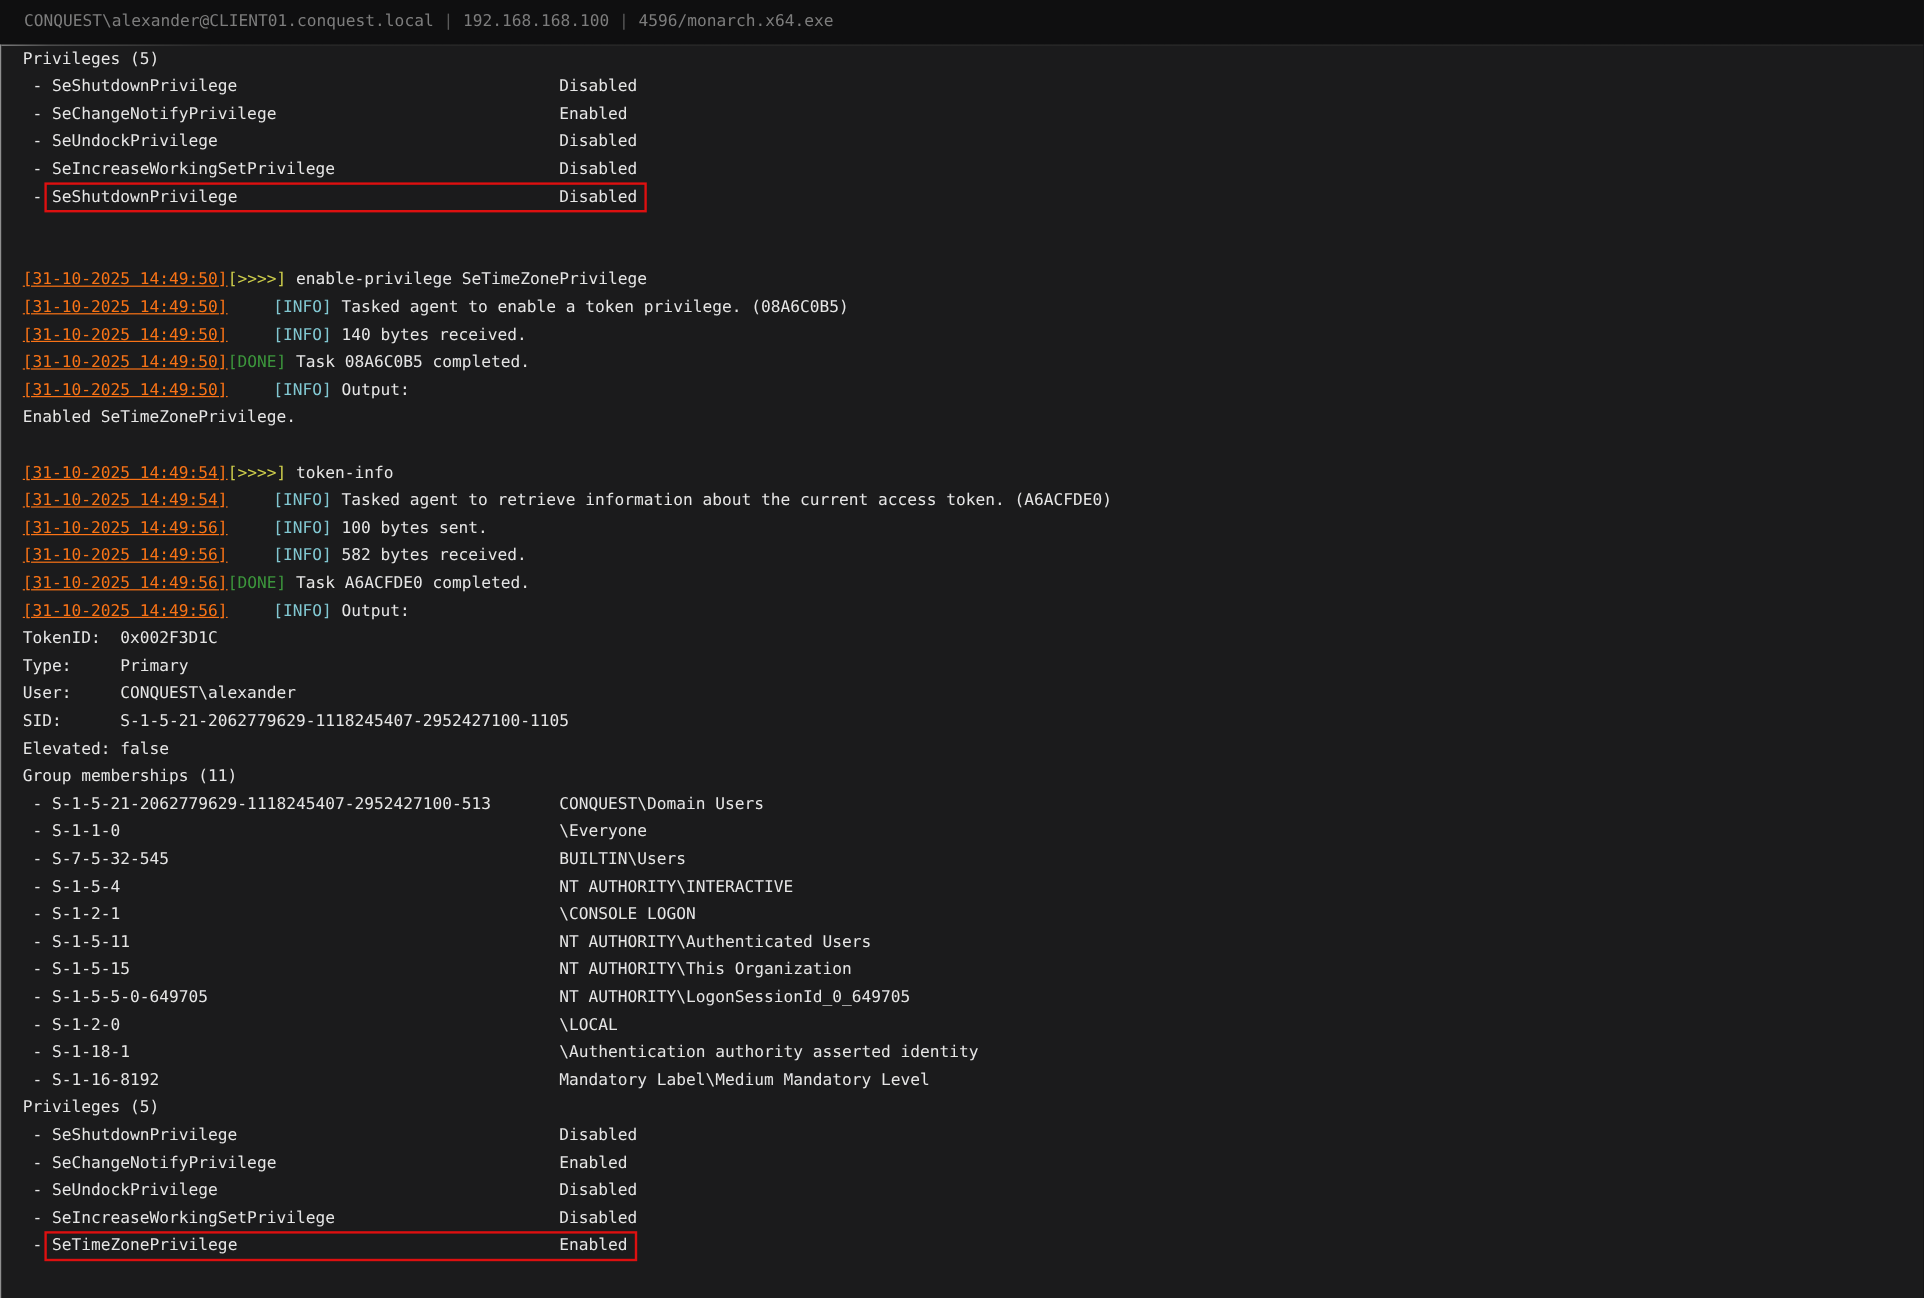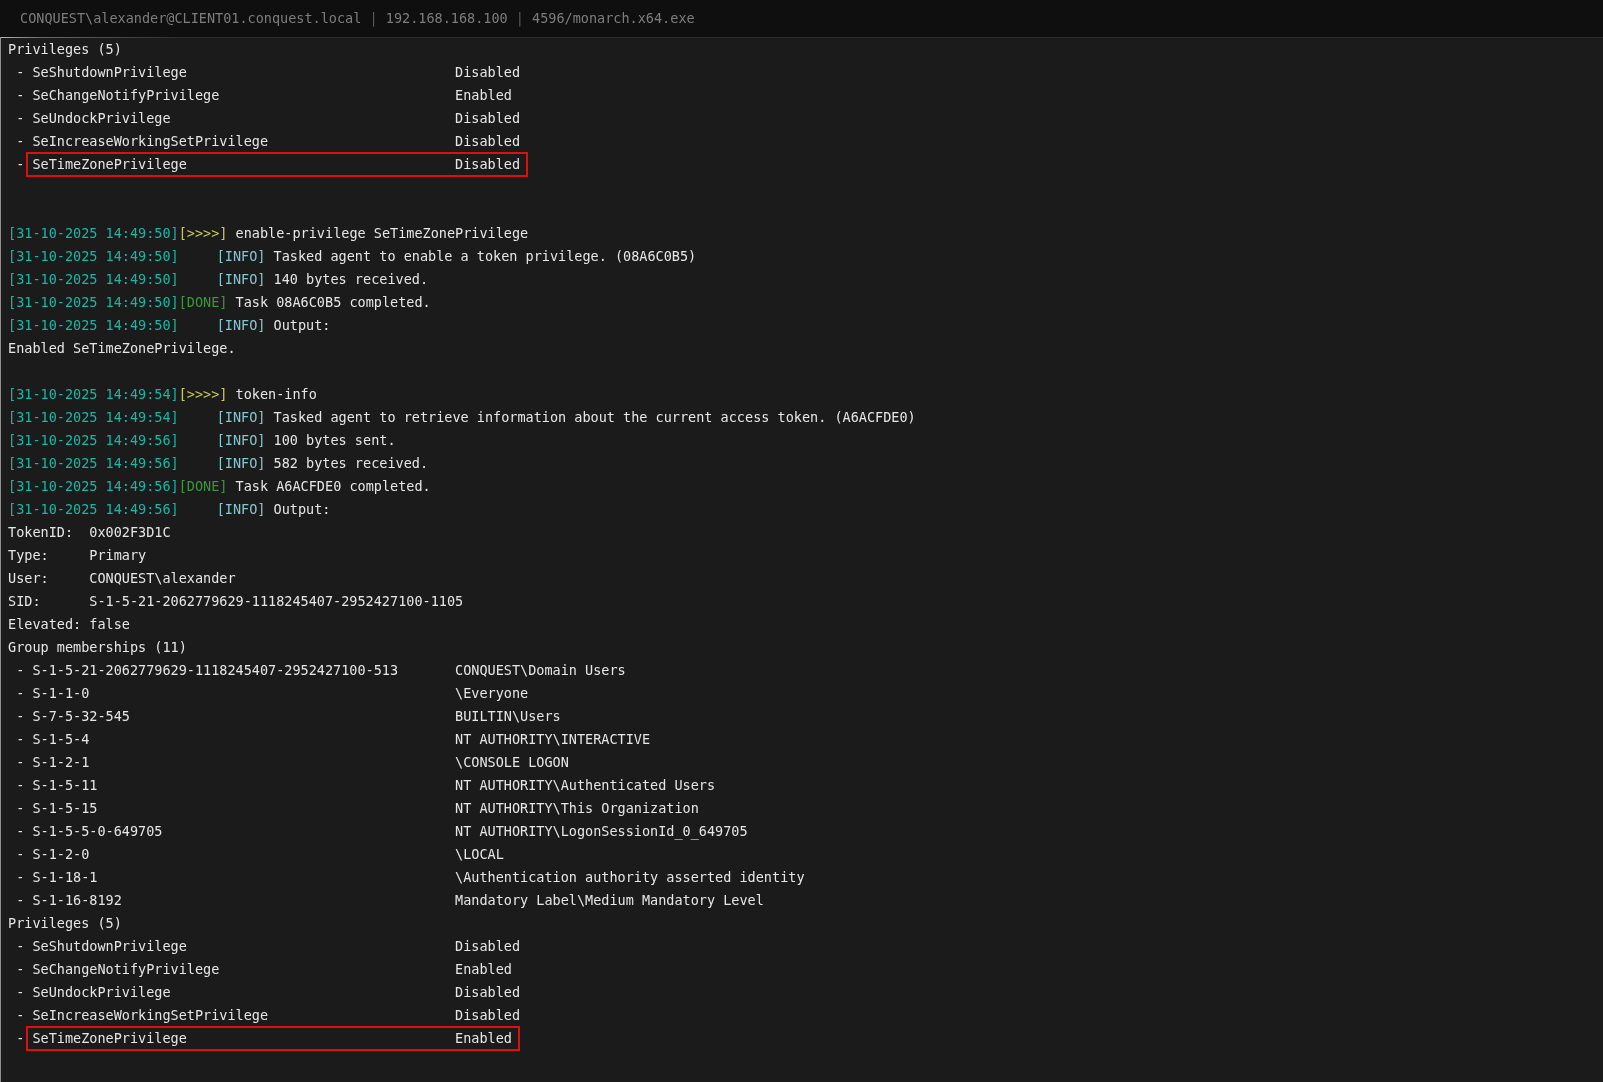--- a/index.html
+++ b/index.html
@@ -4,28 +4,28 @@
 <style>
   html,body{margin:0;padding:0;background:#141414;}
   body{width:1603px;height:1082px;overflow:hidden;font-family:"DejaVu Sans Mono",monospace;}
   .topbar{
     height:37px;background:#0f0f10;color:#7d7d7d;font-size:13.5px;line-height:37px;
     padding-left:20px;box-sizing:border-box;white-space:pre;
   }
   .sep{white-space:pre;color:#5a5a5a;}
   .terminal{
     position:relative;height:1045px;background:#1b1b1c;box-sizing:border-box;
-    border-left:1px solid #8f8f8f;padding:1px 0 0 7px;overflow:hidden;
+    border-left:1px solid #8f8f8f;padding:1px 0 0 18px;overflow:hidden;
   }
   .terminal::before{
     content:"";position:absolute;top:0;left:0;right:0;height:1px;
     background:linear-gradient(90deg,#b5b5b5 0px,#6a6a6a 40px,#2d2d2d 180px,#2d2d2d 100%);
   }
   .line{height:23px;line-height:23px;font-size:13.5px;white-space:pre;color:#e6e6e6;}
-  .ts{color:#14b8a6;}
+  .ts{color:#f97316;text-decoration:underline;}
   .cmd{color:#cdcd4b;}
   .info{color:#82c8d2;margin-left:38px;}
   .done{color:#3c963c;text-align:center;}
   .txt{color:#e6e6e6;}
   .redbox{
     border:2px solid #dd1010;
     padding:2px 6px 3px 4px;
     margin-left:-6px;
   }
 </style>
@@ -34,21 +34,21 @@
 
 <div class="topbar"><span>CONQUEST\alexander@CLIENT01.conquest.local</span><span class="sep"> | </span><span>192.168.168.100</span><span class="sep"> | </span><span>4596/monarch.x64.exe</span></div>
 
 <div class="terminal">
   <div>
       <div class="line">Privileges (5)</div>
       <div class="line"> - SeShutdownPrivilege                                 Disabled</div>
       <div class="line"> - SeChangeNotifyPrivilege                             Enabled</div>
       <div class="line"> - SeUndockPrivilege                                   Disabled</div>
       <div class="line"> - SeIncreaseWorkingSetPrivilege                       Disabled</div>
-      <div class="line"> - <span class="redbox">SeTimeZonePrivilege                                 Disabled</span></div>
+      <div class="line"> - <span class="redbox">SeShutdownPrivilege                                 Disabled</span></div>
       <div class="line"></div>
       <div class="line"></div>
       <div class="line"><span class="ts">[31-10-2025 14:49:50]</span><span class="cmd">[&gt;&gt;&gt;&gt;]</span><span class="txt"> enable-privilege SeTimeZonePrivilege</span></div>
       <div class="line"><span class="ts">[31-10-2025 14:49:50]</span><span class="info">[INFO]</span><span class="txt"> Tasked agent to enable a token privilege. (08A6C0B5)</span></div>
       <div class="line"><span class="ts">[31-10-2025 14:49:50]</span><span class="info">[INFO]</span><span class="txt"> 140 bytes received.</span></div>
       <div class="line"><span class="ts">[31-10-2025 14:49:50]</span><span class="done">[DONE]</span><span class="txt"> Task 08A6C0B5 completed.</span></div>
       <div class="line"><span class="ts">[31-10-2025 14:49:50]</span><span class="info">[INFO]</span><span class="txt"> Output:</span></div>
       <div class="line">Enabled SeTimeZonePrivilege.</div>
       <div class="line"></div>
       <div class="line"><span class="ts">[31-10-2025 14:49:54]</span><span class="cmd">[&gt;&gt;&gt;&gt;]</span><span class="txt"> token-info</span></div>

